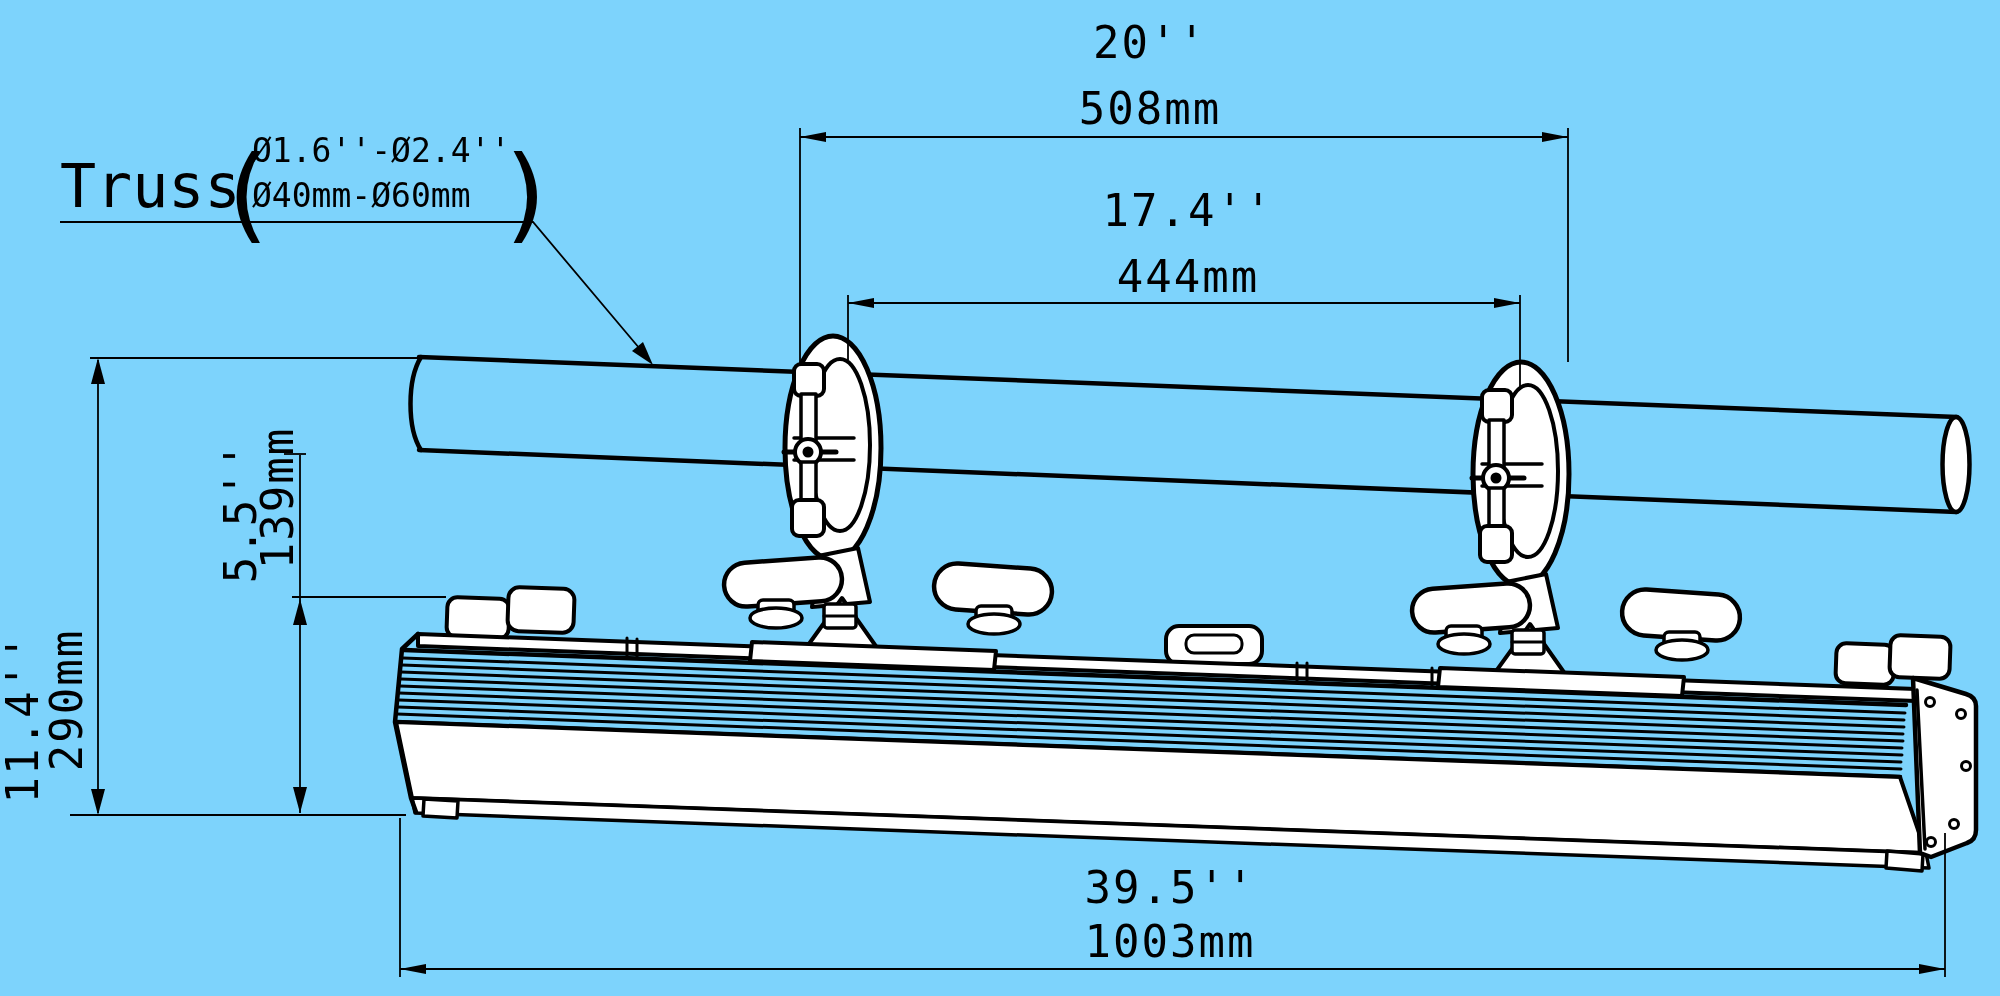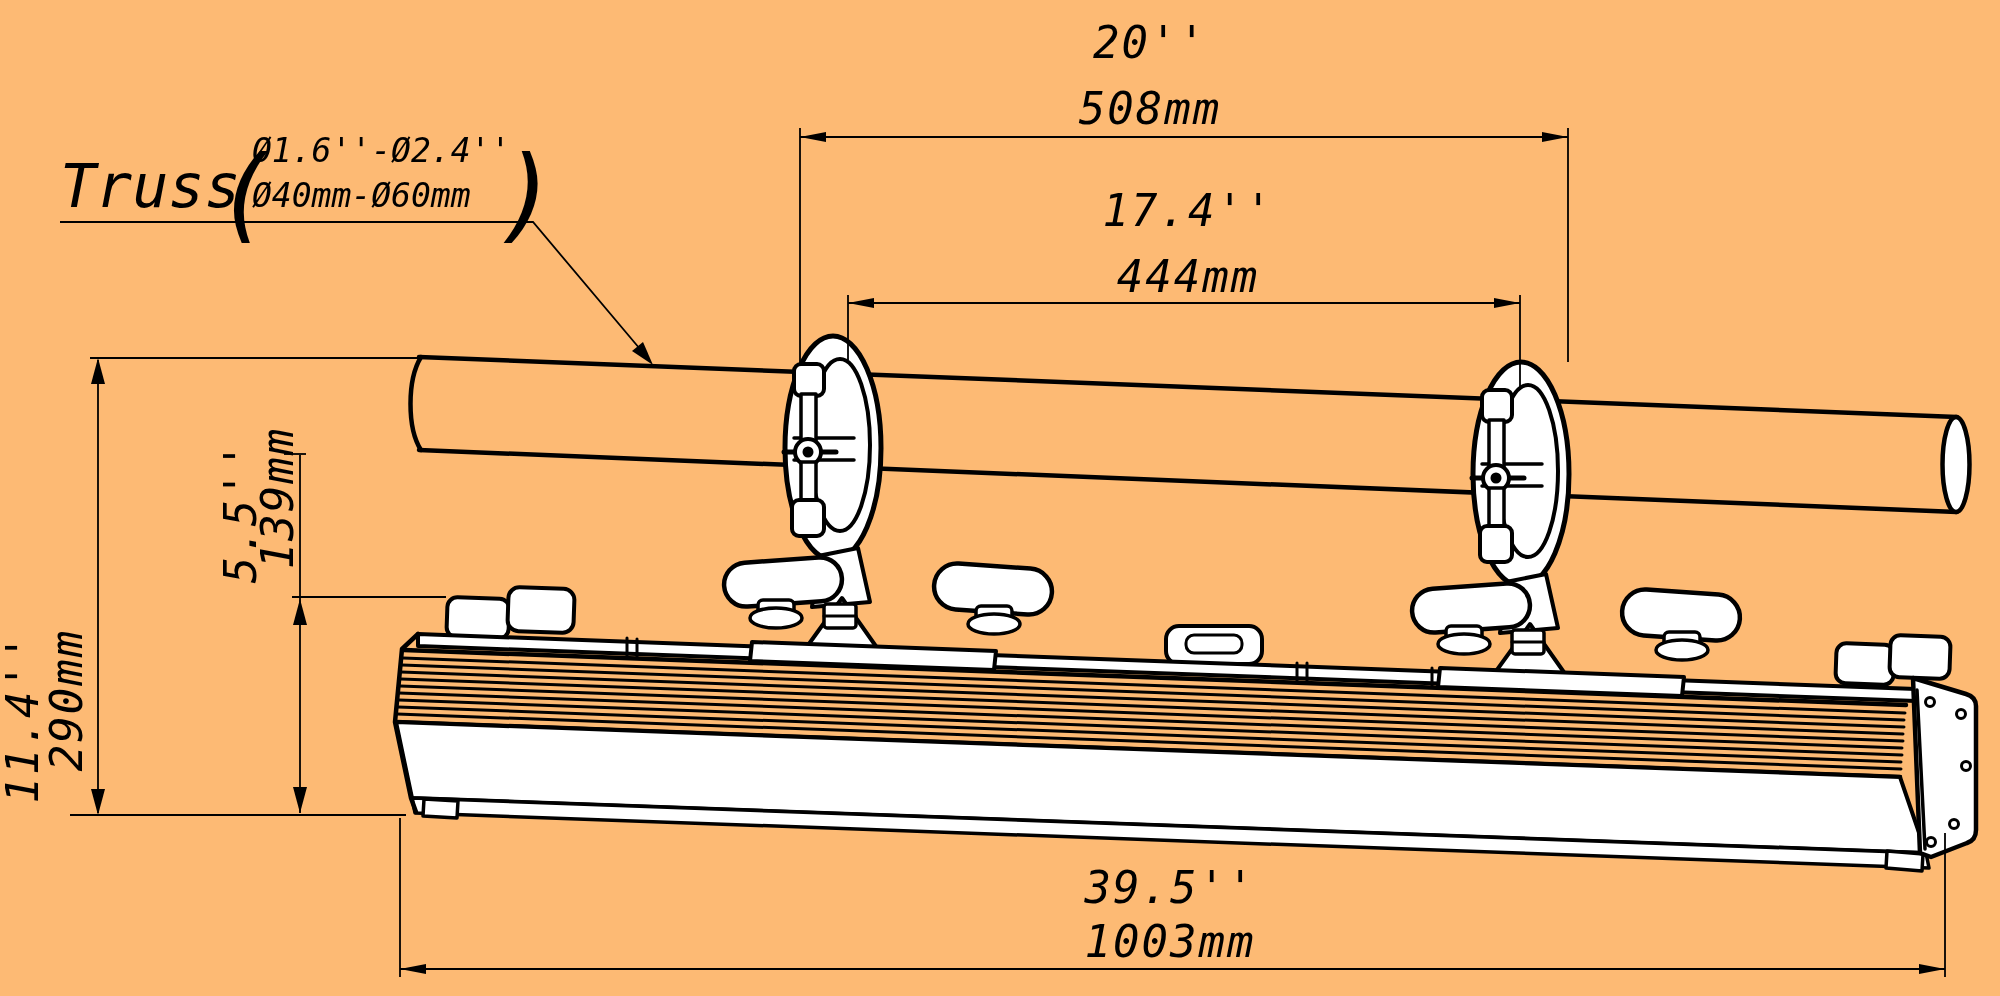--- a/index.html
+++ b/index.html
@@ -1,16 +1,16 @@
 <!DOCTYPE html>
 <html><head>
 <meta charset="utf-8">
 <style>
   html,body{margin:0;padding:0;background:#ffffff;}
-  .canvas{position:relative;width:2000px;height:996px;background:#fdba74;overflow:hidden;font-style:italic;}
+  .canvas{position:relative;width:2000px;height:996px;background:#7dd3fc;overflow:hidden;}
   svg{display:block;}
   text{font-family:"DejaVu Sans Mono","Liberation Mono",monospace;fill:#000;}
   .dimtxt{font-size:44px;letter-spacing:2px;}
   .trussmain{font-size:60px;}
   .trussparen{font-size:104px;}
   .trussrange{font-size:33px;}
   .thin{stroke:#000;stroke-width:1.8;fill:none;}
   .obj{stroke:#000;fill:none;stroke-linecap:round;stroke-linejoin:round;}
   .objw{stroke:#000;fill:#ffffff;stroke-linecap:round;stroke-linejoin:round;}
 </style>

